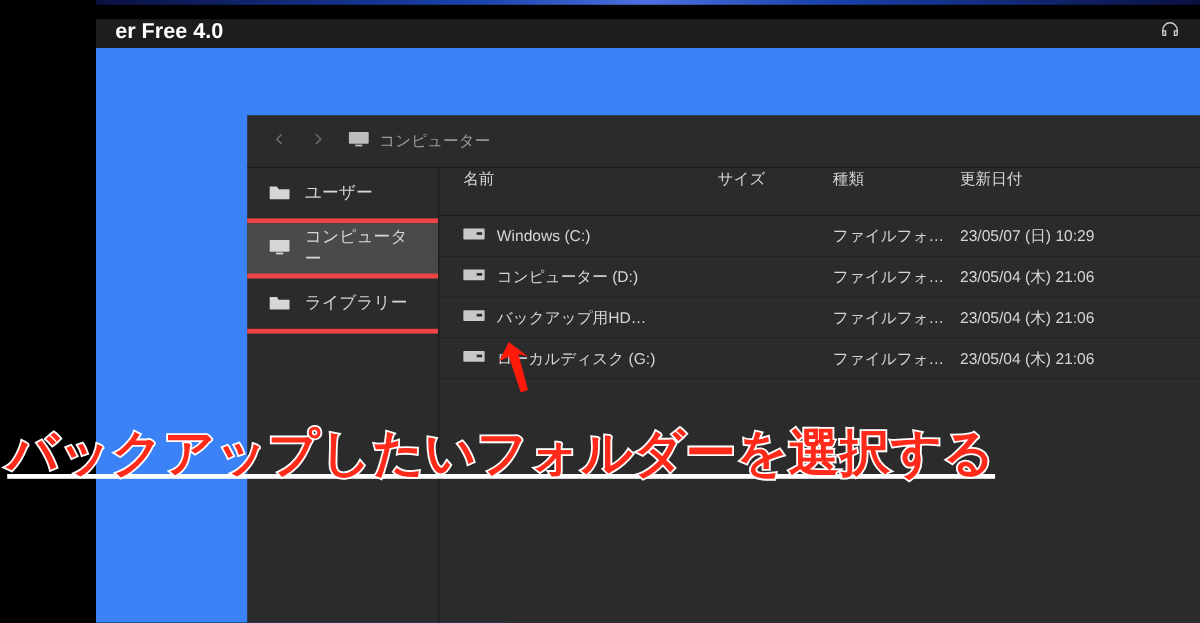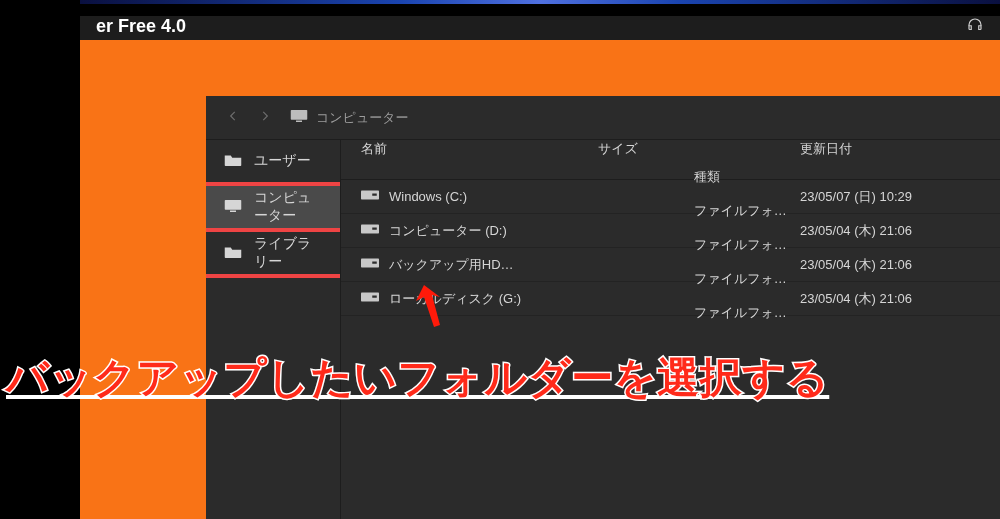--- a/index.html
+++ b/index.html
@@ -8,21 +8,21 @@
   
   .topglow { position:absolute; top:0; left:80px; right:0; height:4px;
     background:linear-gradient(90deg,#0a1040 0%,#1a44b0 35%,#4f70e0 50%,#1a44b0 65%,#0a1040 100%); }
   
   .titlebar { position:absolute; top:16px; left:80px; right:0; height:36px;
     background:#1d1d1d; color:#fff; font-weight:700; font-size:18px;
     display:flex; align-items:flex-start; padding:0 16px; }
   .titlebar .spacer { flex:1; }
   .titlebar svg { width:18px; height:18px; fill:none; stroke:#cfcfcf; stroke-width:1.6; }
   
-  .outer { position:absolute; top:40px; left:80px; right:0; bottom:0; background:#f97316; }
+  .outer { position:absolute; top:40px; left:80px; right:0; bottom:0; background:#3b82f6; }
   
   .rededge { position:absolute; top:118px; left:80px; width:26px; height:46px; background:#e53a2b; }
   
   .panel { position:absolute; top:56px; left:126px; right:0; bottom:0; background:#2b2b2b; }
   
   .navrow { height:44px; display:flex; align-items:center; gap:18px; padding:0 20px;
     border-bottom:1px solid #1d1d1d; color:#9d9d9d; font-size:13px; }
   .navarrow { width:14px; height:14px; stroke:#6e6e6e; stroke-width:2; fill:none; }
   .crumb { display:flex; align-items:center; gap:8px; }
   .crumb svg { width:18px; height:14px; fill:#bdbdbd; }
@@ -31,22 +31,22 @@
   .sidebar { width:204px; border-right:1px solid #1d1d1d; }
   .side-item { height:46px; display:flex; align-items:center; gap:12px; padding:0 18px;
     color:#d6d6d6; font-size:14px; border-bottom:4px solid #ef4444; cursor:pointer; }
   .side-item.sel { background:#4a4a4a; }
   .side-item svg { width:18px; height:14px; fill:#d6d6d6; }
   
   .table { flex:1; color:#d6d6d6; font-size:13px; }
   .thead { display:flex; height:40px; align-items:flex-start; border-bottom:1px solid #1d1d1d;
     color:#d6d6d6; font-size:13px; }
   .col-name  { width:232px; padding-left:20px; }
-  .col-size  { width:96px;margin-left:25px; }
-  .col-type  { width:106px;margin-top:28px; }
+  .col-size  { width:96px; }
+  .col-type  { width:106px; }
   .col-date  { width:200px; }
   .trow { display:flex; height:34px; align-items:center; border-bottom:1px solid #232323; cursor:pointer; }
   .trow .cell { overflow:hidden; white-space:nowrap; text-overflow:ellipsis; }
   .trow .namecell { display:flex; align-items:center; gap:10px; width:232px; padding-left:20px; }
   .drive-icon { width:18px; height:12px; }
   .drive-icon rect { fill:#c8c8c8; }
   .drive-icon .slot { fill:#2b2b2b; }
   
   .anno-arrow { position:absolute; left:414px; top:283px; width:34px; height:46px; pointer-events:none; }
   

